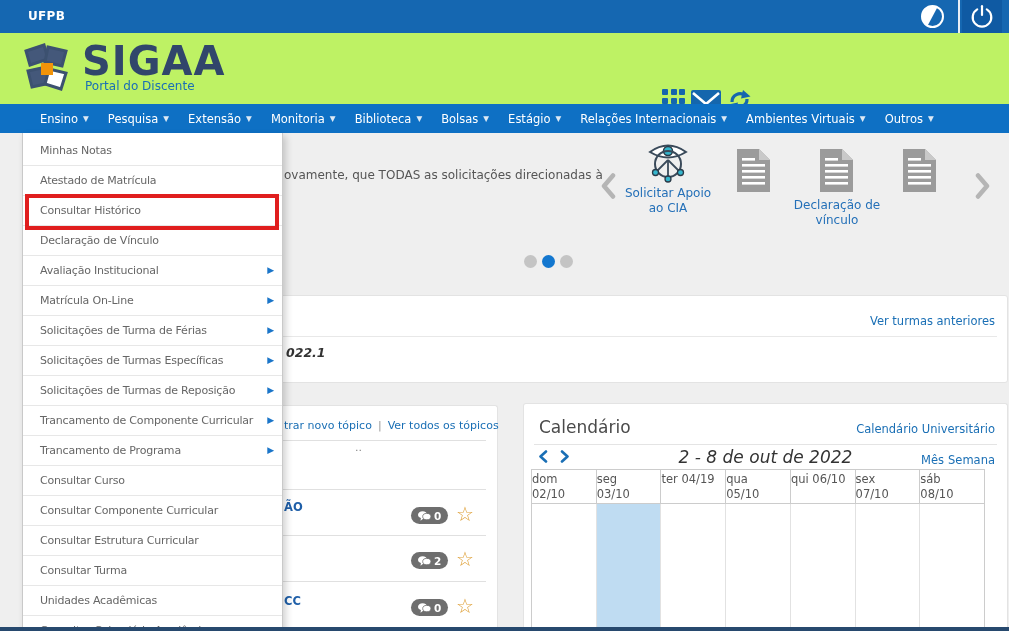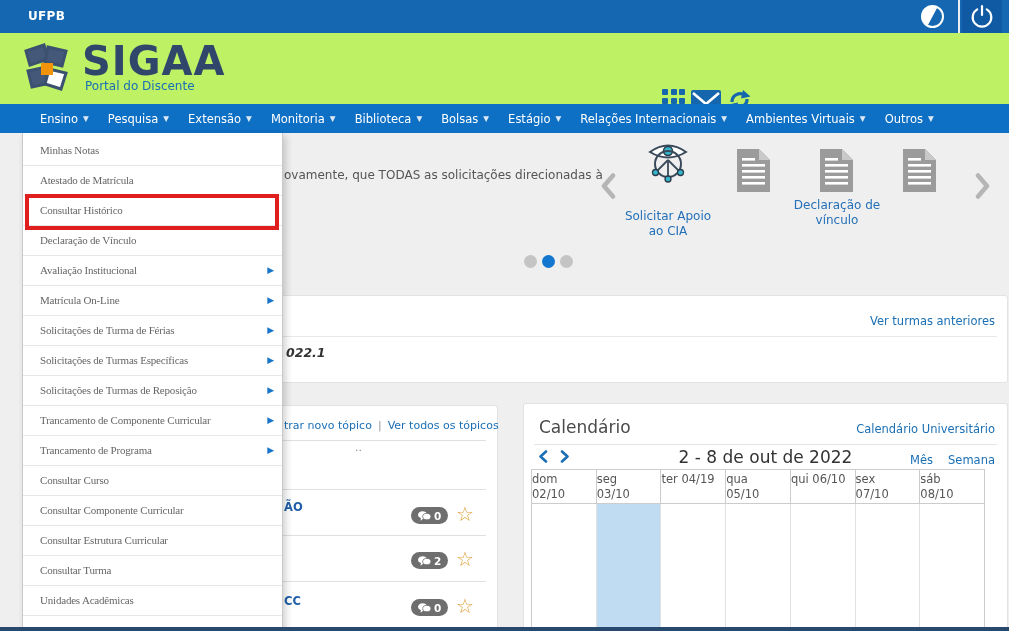--- a/index.html
+++ b/index.html
@@ -23,21 +23,21 @@
   .hdr-icons{position:absolute;left:662px;top:55px;display:flex;align-items:center;gap:6px;}
   .grid-ic{width:23px;height:23px;display:grid;grid-template-columns:repeat(3,1fr);grid-template-rows:repeat(3,1fr);gap:2.5px;}
   .grid-ic i{background:#1566ad;border-radius:1px;}
 
   
   .menubar{position:absolute;left:0;top:104px;width:1021px;height:29px;background:#0e70c4;z-index:6;display:flex;align-items:center;padding-left:40px;box-sizing:border-box;gap:19px;}
   .mb-item{color:#fff;font-size:11.5px;white-space:nowrap;cursor:pointer;display:flex;align-items:center;}
   .mb-item .caret{font-size:7.5px;margin-left:5px;position:relative;top:0px;color:#dce9f5;}
 
   
-  .dropdown{position:absolute;left:22px;top:133px;width:261px;height:498px;background:#fff;border:1px solid #c9c9c9;border-top:none;box-shadow:3px 3px 7px rgba(0,0,0,.18);z-index:10;box-sizing:border-box;padding-top:3px;font-family:Liberation Serif, serif;}
+  .dropdown{position:absolute;left:22px;top:133px;width:261px;height:498px;background:#fff;border:1px solid #c9c9c9;border-top:none;box-shadow:3px 3px 7px rgba(0,0,0,.18);z-index:10;box-sizing:border-box;padding-top:3px;}
   .dd-item{position:relative;height:30px;line-height:29px;border-bottom:1px solid #e7e7e7;font-size:11px;color:#666;padding-left:17px;box-sizing:border-box;white-space:nowrap;cursor:pointer;letter-spacing:-.2px;}
   .dd-item .sub-arrow{position:absolute;right:8px;top:0;color:#1a75c9;font-size:9px;}
   .dd-highlight{position:absolute;left:2px;right:3px;top:61px;height:36px;border:4px solid #e01e1e;z-index:12;pointer-events:none;box-sizing:border-box;}
 
   
   .frag{position:absolute;z-index:2;}
   .panel{position:absolute;background:#fff;border:1px solid #e3e3e3;border-radius:3px;z-index:1;box-sizing:border-box;}
   .link{color:#1a6fb5;cursor:pointer;text-decoration:none;}
 
   .notice-frag{left:284px;top:168px;font-size:12px;color:#555;white-space:nowrap;}
@@ -65,22 +65,22 @@
   .badge{position:absolute;display:inline-flex;align-items:center;gap:3px;background:#6e6e6e;border-radius:9px;height:17px;padding:0 7px;z-index:2;}
   .badge .num{color:#fff;font-size:10.5px;font-weight:bold;}
   .star{position:absolute;font-size:20px;color:#dfa23c;line-height:20px;cursor:pointer;z-index:2;}
 
   
   .cal-panel{left:523px;top:403px;width:485px;height:228px;border-bottom:none;border-radius:3px 3px 0 0;}
   .cal-title{position:absolute;left:15px;top:13px;font-size:17px;color:#4a4a4a;}
   .cal-link{position:absolute;right:12px;top:18px;font-size:11.5px;}
   .cal-divider{position:absolute;left:10px;right:10px;top:40px;height:1px;background:#e4e4e4;}
   .cal-nav{position:absolute;left:14px;top:46px;display:flex;gap:12px;align-items:center;}
-  .cal-range{position:absolute;left:0;top:43px;width:100%;text-align:center;font-size:17px;color:#333;}
-  .cal-views{position:absolute;right:12px;top:49px;font-size:11.5px;display:flex;gap:15px;}
+  .cal-range{position:absolute;left:0;top:43px;width:100%;text-align:center;font-size:17px;color:#333;font-style:italic;}
+  .cal-views{position:absolute;right:12px;top:49px;font-size:11.5px;display:flex;gap:4px;}
   .cal-table{position:absolute;left:7px;top:65px;width:454px;border:1px solid #ccc;border-bottom:none;box-sizing:border-box;}
   .cal-head{display:flex;}
   .cal-hcell{flex:1;border-right:1px solid #ccc;border-bottom:1px solid #ccc;font-size:11.5px;color:#555;line-height:15px;padding:2px 0;height:29px;box-sizing:content-box;}
   .cal-hcell:last-child{border-right:none;}
   .cal-body{display:flex;height:126px;}
   .cal-bcell{flex:1;border-right:1px solid #e2e2e2;}
   .cal-bcell:last-child{border-right:none;}
   .cal-bcell.hl{background:#bfdcf2;}
 
   
@@ -220,21 +220,21 @@
       <circle cx="23" cy="13" r="4.5" fill="#35b6cd" stroke="#2a3a48" stroke-width="1.5"></circle>
       <circle cx="23" cy="26" r="13" fill="none" stroke="#3a4a5a" stroke-width="2"></circle>
       <line x1="23" y1="22" x2="12" y2="33" stroke="#3a4a5a" stroke-width="1.8"></line>
       <line x1="23" y1="22" x2="34" y2="33" stroke="#3a4a5a" stroke-width="1.8"></line>
       <line x1="23" y1="22" x2="23" y2="38" stroke="#3a4a5a" stroke-width="1.8"></line>
       <circle cx="10.5" cy="34.5" r="3" fill="#35b6cd" stroke="#2a3a48" stroke-width="1.3"></circle>
       <circle cx="35.5" cy="34.5" r="3" fill="#35b6cd" stroke="#2a3a48" stroke-width="1.3"></circle>
       <circle cx="23" cy="41" r="3" fill="#35b6cd" stroke="#2a3a48" stroke-width="1.3"></circle>
     </svg>
   </div>
-  <div class="qa-item-label" style="left:623px;top:186px;width:90px;margin-top:23px;">
+  <div class="qa-item-label" style="left:623px;top:186px;width:90px;">
     <div>Solicitar Apoio</div>
       <div>ao CIA</div>
   </div>
 
   <div class="qa-icon" style="left:737px;top:149px;">
     <svg width="33" height="43" viewBox="0 0 33 43">
       <path d="M0,0 H22 L33,11 V43 H0 Z" fill="#9b9b9b"></path>
       <polygon points="22,0 22,11 33,11" fill="#c9c9c9"></polygon>
       <rect x="5" y="9" width="13" height="2.6" fill="#ffffff"></rect>
       <rect x="5" y="15" width="23" height="2.6" fill="#ffffff"></rect>

